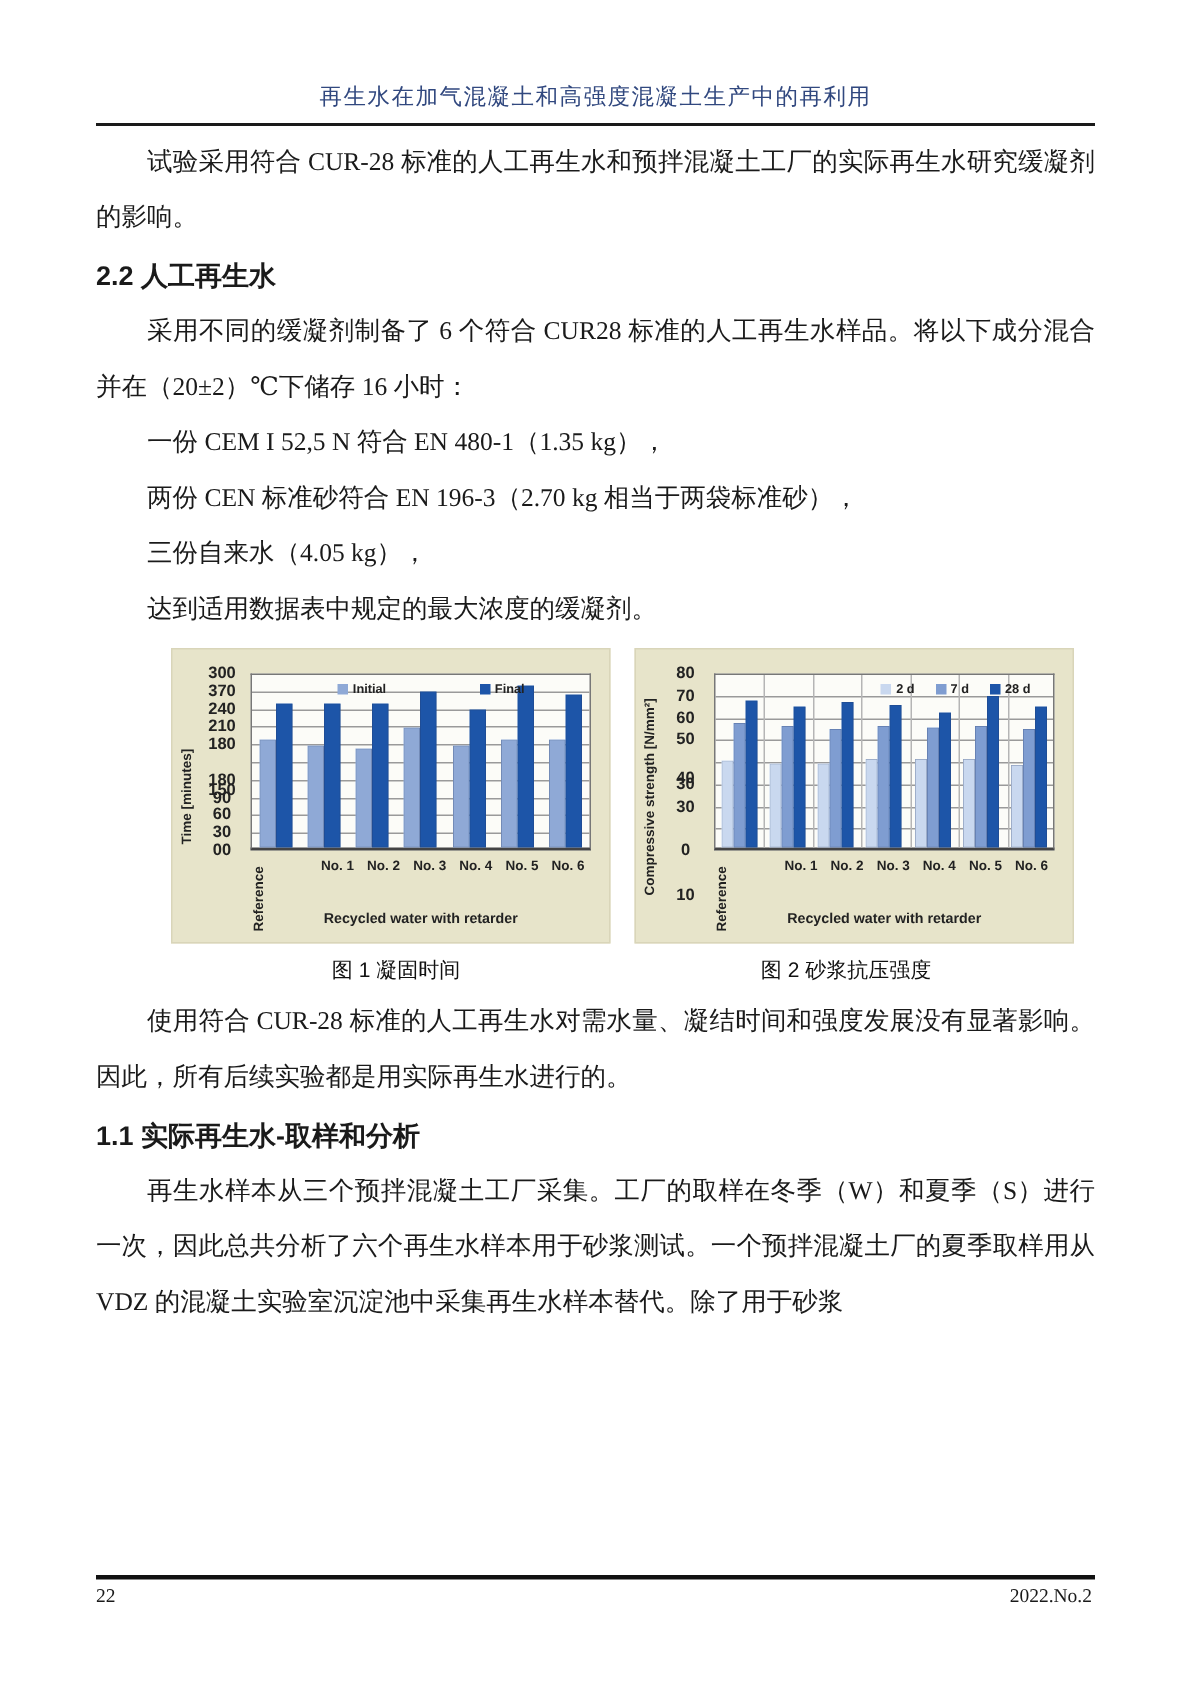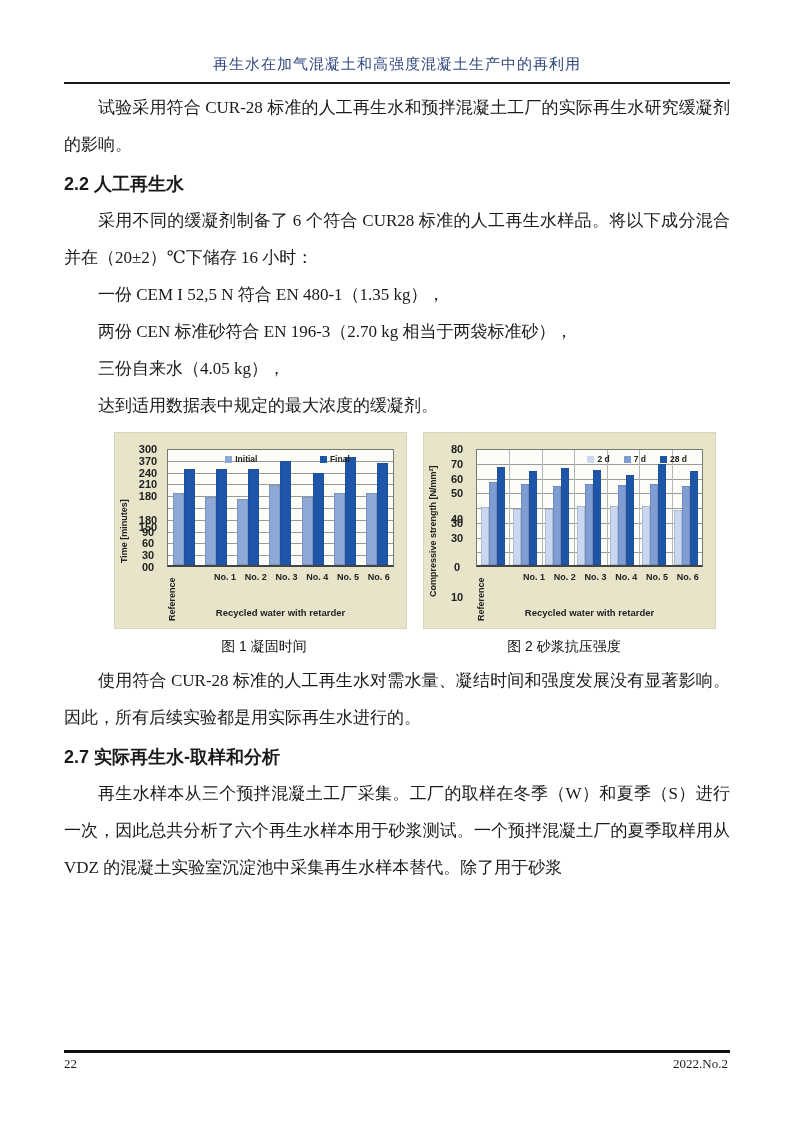--- a/index.html
+++ b/index.html
@@ -311,21 +311,21 @@
         </div>
     </div>
 
     <div class="captions-row">
       <div class="caption">图 1  凝固时间</div>
       <div class="caption">图 2  砂浆抗压强度</div>
     </div>
 
     <p class="para" style="margin-top:6px;">使用符合 CUR-28 标准的人工再生水对需水量、凝结时间和强度发展没有显著影响。因此，所有后续实验都是用实际再生水进行的。</p>
 
-    <div class="sec-heading">2.7 实际再生水-取样和分析</div>
+    <div class="sec-heading">1.1 实际再生水-取样和分析</div>
 
     <p class="para">再生水样本从三个预拌混凝土工厂采集。工厂的取样在冬季（W）和夏季（S）进行一次，因此总共分析了六个再生水样本用于砂浆测试。一个预拌混凝土厂的夏季取样用从 VDZ 的混凝土实验室沉淀池中采集再生水样本替代。除了用于砂浆</p>
 
   </div>
 
   <div class="doc-footer">
     <div class="row">
       <span class="footer-page">22</span>
       <span class="footer-issue">2022.No.2</span>
     </div>

